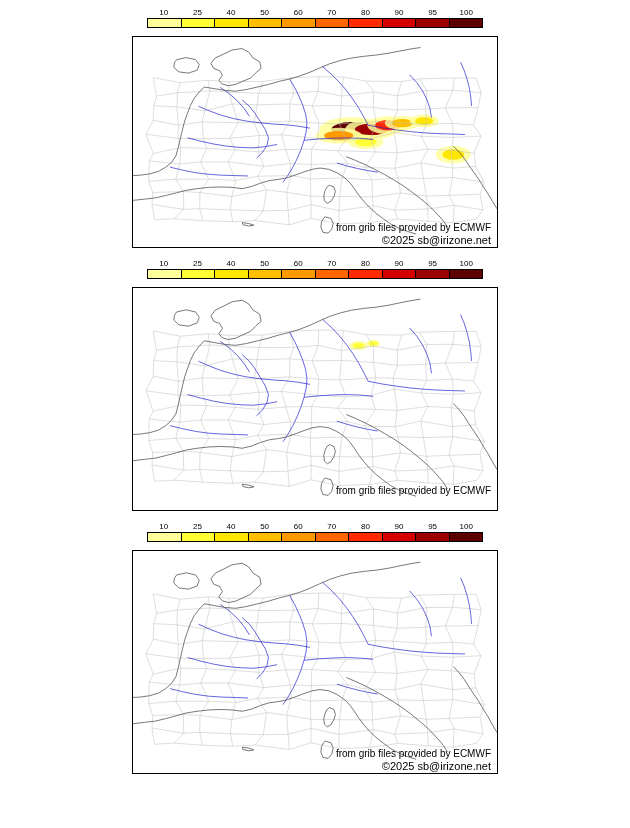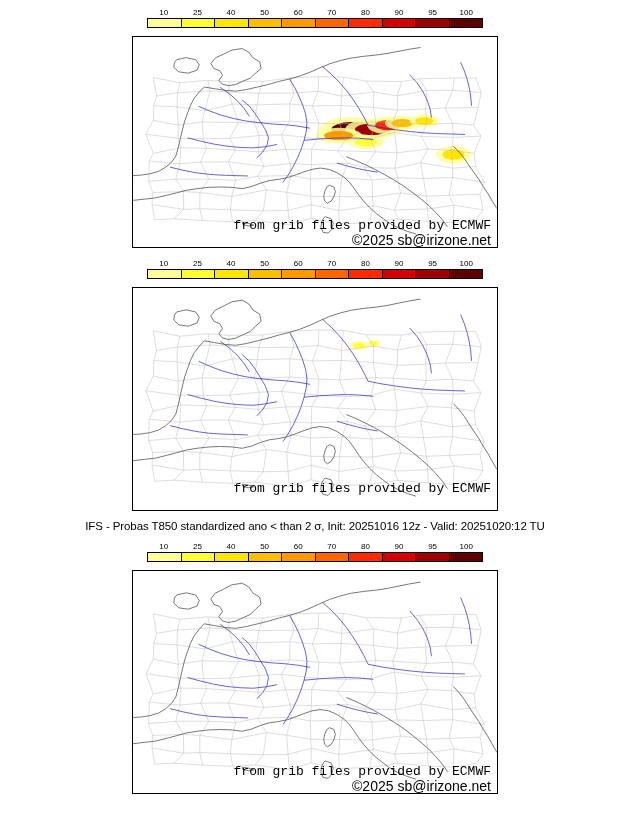--- a/index.html
+++ b/index.html
@@ -73,34 +73,33 @@
     position: absolute;
     left: 0; top: 0;
     width: 100%;
     height: 100%;
     display: block;
   }
   .credit {
     position: absolute;
     right: 6px;
     bottom: 1px;
-    font-size: 14px;
+    font-size: 11px;
     color: #000;
     text-align: center;
     line-height: 11px;
     white-space: nowrap;
   }
   .source-note {
     position: absolute;
     right: 6px;
     bottom: 14px;
-    font-size: 13px;
+    font-size: 10px;
     color: #000;
     white-space: nowrap;
-    font-family: Liberation Mono, monospace;
   }
   .panel-sep {
     height: 3px;
   }
 </style>
 </head>
 <body>
 
 <div class="panel">
   <div class="colorbar-wrap">
@@ -776,21 +775,20 @@
         </g>
       </svg>
     <div class="source-note">from grib files provided by ECMWF</div>
     <div class="credit"></div>
   </div>
 </div>
 
 <div class="panel-sep"></div>
 
 <div class="panel">
-  <div class="panel-title">IFS - Probas T850  standardized ano &lt; than 2 σ, Init: 20251016 12z - Valid: 20251020:12 TU</div>
   <div class="colorbar-wrap">
     <div class="cb-labels">
       <span style="left:5.0%">10</span>
       <span style="left:15.0%">25</span>
       <span style="left:25.0%">40</span>
       <span style="left:35.0%">50</span>
       <span style="left:45.0%">60</span>
       <span style="left:55.0%">70</span>
       <span style="left:65.0%">80</span>
       <span style="left:75.0%">90</span>

